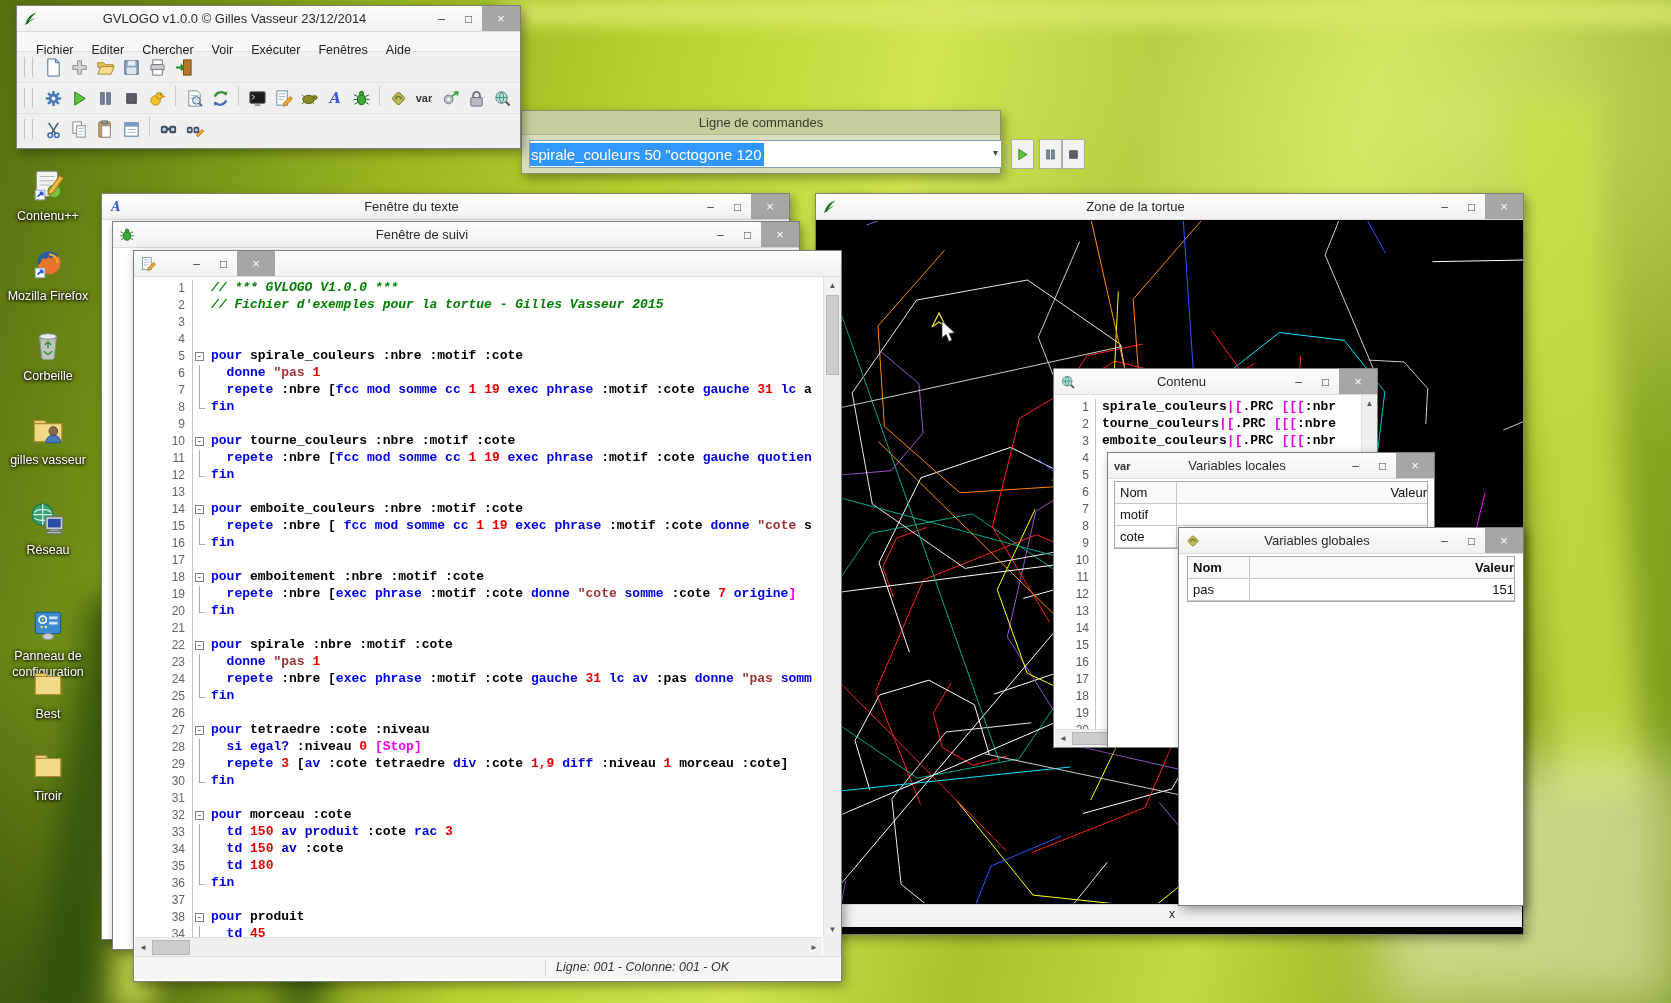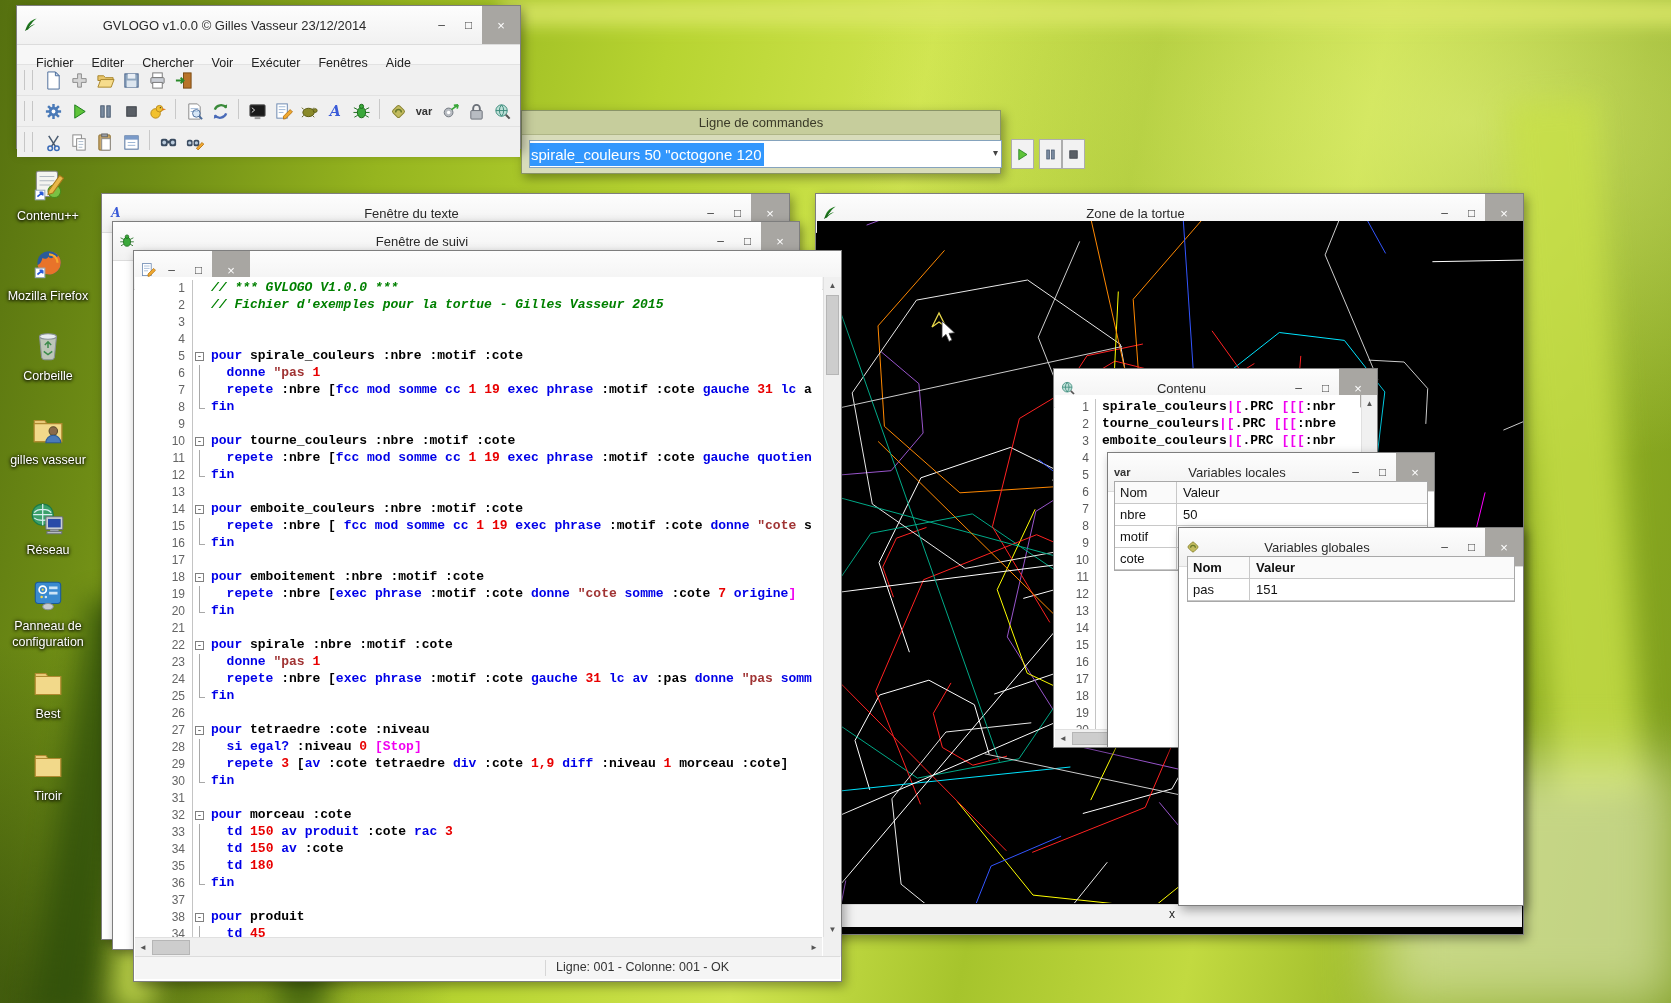--- a/index.html
+++ b/index.html
@@ -5,21 +5,21 @@
   html,body{margin:0;padding:0;}
   body{width:1671px;height:1003px;overflow:hidden;font-family:"Liberation Sans",sans-serif;}
   #desktop{position:relative;width:1671px;height:1003px;overflow:hidden;
     background:
       radial-gradient(900px 500px at 88% 12%, rgba(235,248,140,.55), rgba(235,248,140,0) 70%),
       radial-gradient(700px 600px at 2% 100%, rgba(18,40,4,.55), rgba(18,40,4,0) 60%),
       linear-gradient(102deg,#55700f 0%,#6e8c15 10%,#96b51f 22%,#b7d431 36%,#cfe44e 50%,#a6c42c 62%,#c2da40 74%,#8fae22 88%,#7a9a1c 100%);}
   .blade{position:absolute;filter:blur(14px);opacity:.8;pointer-events:none;}
   
   .win{position:absolute;background:#fff;border:1px solid #7e7e7e;box-shadow:3px 4px 10px rgba(0,0,0,.35);box-sizing:border-box;}
-  .tbar{height:39px;display:flex;align-items:center;background:linear-gradient(#fdfdfd,#f1f1f1);border-bottom:1px solid #dcdcdc;padding-left:6px;box-sizing:border-box;}
+  .tbar{height:26px;display:flex;align-items:center;background:linear-gradient(#fdfdfd,#f1f1f1);border-bottom:1px solid #dcdcdc;padding-left:6px;box-sizing:border-box;gap:25px;}
   .wicon{width:18px;height:18px;flex:none;display:inline-flex;align-items:center;}
   .wicon svg{width:16px;height:16px;}
   .wtitle{flex:1;text-align:center;font-size:13px;color:#2a2a2a;white-space:nowrap;overflow:hidden;}
   .wbtns{display:flex;height:100%;align-items:stretch;flex:none;}
   .wb{width:27px;display:flex;align-items:center;justify-content:center;font-size:12px;color:#444;}
   .wb-close{background:#a8a6a2;color:#fff;width:38px;font-size:13px;}
   
   #w-main{left:16px;top:5px;width:505px;height:144px;background:#f0f0f0;}
   #menubar{height:19px;display:flex;align-items:center;background:#f7f7f7;font-size:12.5px;color:#222;padding-left:10px;}
   .mitem{padding:1px 9px;margin-top:16px;}
@@ -60,41 +60,41 @@
   
   .vscroll,.hscroll{position:absolute;background:#f0f0f0;box-sizing:border-box;}
   .vscroll{border-left:1px solid #e0e0e0;}
   .hscroll{border-top:1px solid #e0e0e0;}
   .sarr{position:absolute;color:#555;font-size:8px;display:flex;align-items:center;justify-content:center;background:#f0f0f0;}
   .sarr.v{left:0;right:0;height:16px;}
   .sarr.h{top:0;bottom:0;width:16px;}
   .sthumb{position:absolute;background:#cdcdcd;border:1px solid #b6b6b6;box-sizing:border-box;}
   .statusbar{position:absolute;left:1px;right:1px;bottom:2px;height:22px;background:#f5f5f5;border-top:1px solid #dcdcdc;font-size:12.5px;color:#333;}
   .sdiv{position:absolute;left:410px;top:3px;bottom:3px;width:1px;background:#d6d6d6;}
-  .stext{position:absolute;left:421px;top:3px;}
+  .stext{position:absolute;left:421px;top:3px;font-style:italic;}
   
   #w-tortue{left:815px;top:193px;width:709px;height:742px;background:#000;}
   #turtle-art{position:absolute;top:27px;left:1px;width:706px;height:682px;background:#000;}
   .tstrip{position:absolute;left:1px;right:1px;top:710px;height:22px;background:#f2f2f2;border-top:1px solid #d8d8d8;}
   .tstrip .xlab{position:absolute;left:352px;top:2px;font-size:12px;color:#222;}
   
   #w-contenu{left:1053px;top:368px;width:325px;height:380px;}
   .ct-area{position:absolute;top:26px;left:1px;right:17px;height:334px;overflow:hidden;padding-top:4px;box-sizing:border-box;background:#fff;}
   .ctrow{display:flex;height:17px;font:bold 13px "Liberation Mono","DejaVu Sans Mono",monospace;white-space:pre;}
   .ctnum{width:34px;text-align:right;padding-right:6px;color:#5a5a5a;border-right:1px solid #c4c4c4;font:12px/17px "Liberation Sans",sans-serif;flex:none;}
   .cttext{padding-left:6px;}
   
   #w-locales{left:1107px;top:452px;width:328px;height:296px;}
   #w-globales{left:1178px;top:527px;width:346px;height:379px;}
   .vtable{position:absolute;top:28px;border:1px solid #a8a8a8;background:#fff;}
   #lv-table{left:6px;right:6px;}
   #gv-table{left:8px;right:8px;}
   .trow{display:flex;height:21px;border-bottom:1px solid #c8c8c8;font-size:13px;line-height:21px;color:#111;}
   .trow .tcell:first-child{width:62px;flex:none;border-right:1px solid #c8c8c8;padding-left:5px;box-sizing:border-box;}
-  .trow .tcell:last-child{flex:1;padding-left:6px;}
+  .trow .tcell:last-child{flex:1;padding-left:6px;text-align:right;}
   .thead{background:#fafafa;}
   .thead.bold{font-weight:bold;}
   
   .dicon{position:absolute;left:4px;width:88px;text-align:center;}
   .dimg svg{width:36px;height:36px;}
   .dlabel{font-size:12.5px;color:#fff;text-shadow:0 1px 3px #000,0 0 4px #000;line-height:1.25;margin-top:1px;}
 </style>
 </head>
 <body>
 
@@ -149,21 +149,21 @@
         <div class="dimg"><svg viewBox="0 0 34 34">
             <circle cx="12" cy="12" r="10" fill="#3aa06a" stroke="#1a7a4a"></circle>
             <path d="M4 10 c3-4 13-4 16 0 M4 15 c3 3 13 3 16 0 M12 2 v20 M3 12 h18" stroke="#d8eef0" fill="none" stroke-width="1.2"></path>
             <rect x="15" y="14" width="16" height="12" rx="1" fill="#c8ccd2" stroke="#6a7078"></rect>
             <rect x="17" y="16" width="12" height="8" fill="#2a4ba8"></rect>
             <rect x="19" y="26" width="8" height="2" fill="#9aa0a8"></rect>
             <rect x="16" y="28" width="14" height="2" fill="#c8ccd2" stroke="#6a7078"></rect>
           </svg></div>
         <div class="dlabel">Réseau</div>
       </div>
-      <div class="dicon" style="top: 578px;">
+      <div class="dicon" style="top: 608px;">
         <div class="dimg"><svg viewBox="0 0 34 34">
             <rect x="5" y="4" width="24" height="20" rx="3" fill="#3a8ad0" stroke="#1a5a9a"></rect>
             <circle cx="12" cy="11" r="3.4" fill="none" stroke="#fff" stroke-width="1.6"></circle>
             <circle cx="12" cy="11" r="1" fill="#f8d84a"></circle>
             <rect x="18" y="8" width="8" height="2.6" fill="#cde4f6"></rect>
             <rect x="18" y="13" width="8" height="2.6" fill="#cde4f6"></rect>
             <circle cx="11" cy="18" r="1.2" fill="#f8d84a"></circle>
             <circle cx="15" cy="18" r="1.2" fill="#cde4f6"></circle>
             <ellipse cx="17" cy="27" rx="5" ry="3" fill="#c8ccd2" stroke="#8a9098"></ellipse>
           </svg></div>
@@ -703,24 +703,20 @@
           <span class="wb">□</span>
           <span class="wb wb-close">×</span>
         </span>
     </div>
     <div class="vtable" id="lv-table">
         <div class="trow thead">
           <span class="tcell">Nom</span>
           <span class="tcell">Valeur</span>
         </div>
         <div class="trow">
-          <span class="tcell">nbre</span>
-          <span class="tcell">50</span>
-        </div>
-        <div class="trow">
           <span class="tcell">motif</span>
           <span class="tcell"></span>
         </div>
         <div class="trow">
           <span class="tcell">cote</span>
           <span class="tcell"></span>
         </div>
       </div>
   </div>
 

